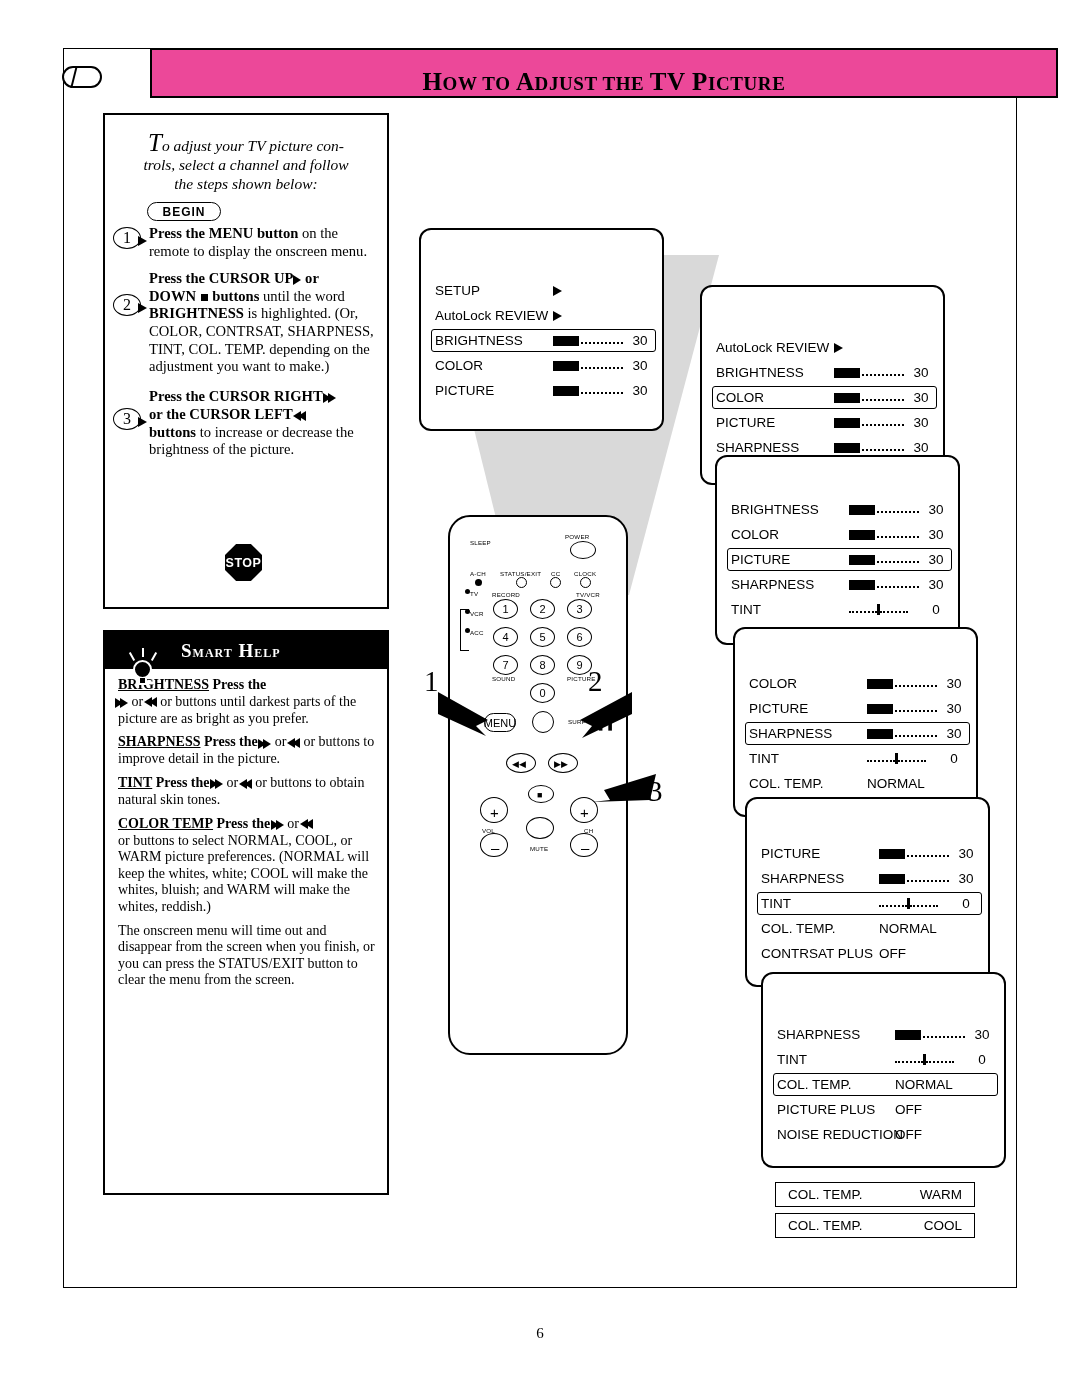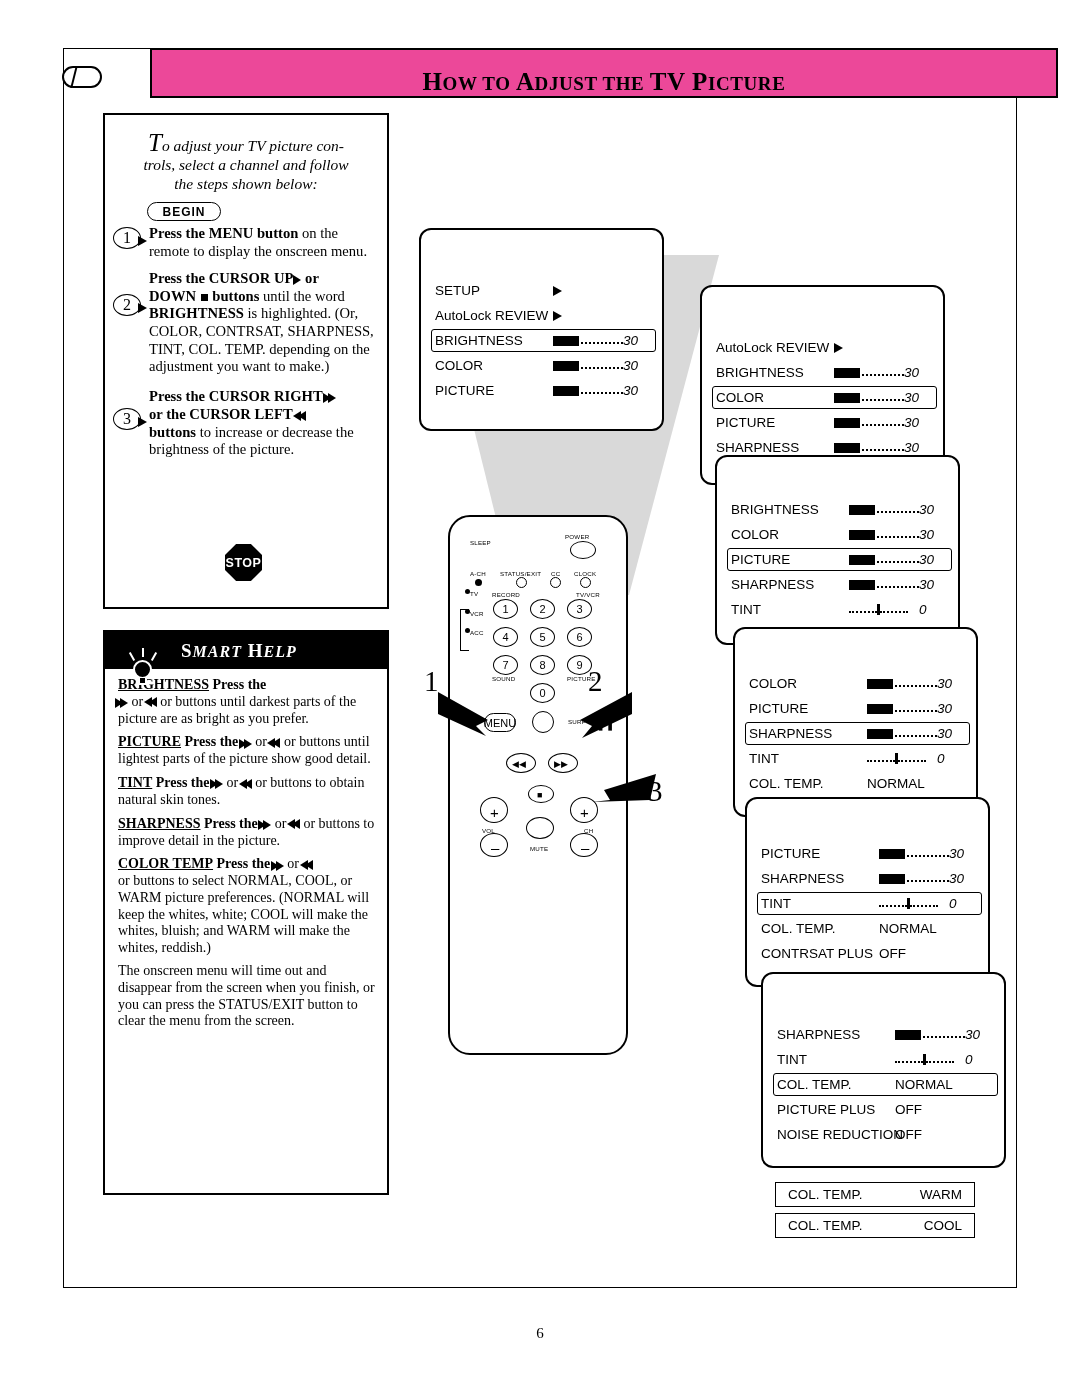--- a/index.html
+++ b/index.html
@@ -151,21 +151,21 @@
     color:#fff;
     display:flex; align-items:center;
     padding-left:76px;
   }
   .smart-head .t {
     font-family:"Liberation Serif", serif;
     font-weight:bold;
     font-size:19px;
     letter-spacing:1px;
   }
-  .smart-head .t .sc{ font-size:16px;font-style:italic; }
+  .smart-head .t .sc{ font-size:12px; }
   .bulb {
     position:absolute;
     left:24px; top:22px;
     width:28px; height:34px;
   }
   .bulb .glass {
     position:absolute; left:4px; top:6px;
     width:19px; height:19px; border:2px solid #fff; border-radius:50%;
     background:#000;
   }
@@ -238,21 +238,21 @@
     width:70px; height:10px;
     display:flex; align-items:center;
   }
   .osd-bar .fill { height:10px; background:#000; width:26px; }
   .osd-bar .dots {
     flex:1; border-bottom:2px dotted #000; height:6px; margin-left:2px;
   }
   .osd-bar.center .dots-l { width:28px; border-bottom:2px dotted #000; height:6px; }
   .osd-bar.center .tick { width:3px; height:11px; background:#000; }
   .osd-bar.center .dots-r { width:28px; border-bottom:2px dotted #000; height:6px; }
-  .osd-val { width:34px; text-align:left;font-style:italic; }
+  .osd-val { width:34px; text-align:center; }
   .osd-arrow {
     width:0;height:0;border-left:9px solid #000;border-top:5.5px solid transparent;border-bottom:5.5px solid transparent;
   }
   .hlbox {
     position:absolute; left:10px; top:1px; right:6px; bottom:1px;
     border:1.6px solid #000; border-radius:3px;
   }
 
   .osd-plain {
     position:absolute;
@@ -351,36 +351,30 @@
     </div>
     <div class="t">S<span class="sc">MART</span> H<span class="sc">ELP</span></div>
   </div>
   <div class="smart-body">
     <p>
       <b class="u">BRIGHTNESS</b>
       <b>Press the</b><br>
       <span class="dbl-r"><span class="tri-r"></span><span class="tri-r"></span></span> or <span class="dbl-l"><span class="tri-l"></span><span class="tri-l"></span></span> <span>or buttons until darkest parts of the picture are as bright as you prefer.</span>
     </p>
     <p>
-      <b class="u">PICTURE</b>
+      <b class="u">SHARPNESS</b>
       <b>Press the</b>
       <span class="dbl-r"><span class="tri-r"></span><span class="tri-r"></span></span> or <span class="dbl-l"><span class="tri-l"></span><span class="tri-l"></span></span>
-      <span>or buttons until lightest parts of the picture show good detail.</span>
+      <span>or buttons to improve detail in the picture.</span>
     </p>
     <p>
       <b class="u">TINT</b>
       <b>Press the</b>
       <span class="dbl-r"><span class="tri-r"></span><span class="tri-r"></span></span> or <span class="dbl-l"><span class="tri-l"></span><span class="tri-l"></span></span>
       <span>or buttons to obtain natural skin tones.</span>
-    </p>
-    <p>
-      <b class="u">SHARPNESS</b>
-      <b>Press the</b>
-      <span class="dbl-r"><span class="tri-r"></span><span class="tri-r"></span></span> or <span class="dbl-l"><span class="tri-l"></span><span class="tri-l"></span></span>
-      <span>or buttons to improve detail in the picture.</span>
     </p>
     <p>
       <b class="u">COLOR TEMP</b>
       <b>Press the</b>
       <span class="dbl-r"><span class="tri-r"></span><span class="tri-r"></span></span> or <span class="dbl-l"><span class="tri-l"></span><span class="tri-l"></span></span><br>
       <span>or buttons to select NORMAL, COOL, or WARM picture preferences. (NORMAL will keep the whites, white; COOL will make the whites, bluish; and WARM will make the whites, reddish.)</span>
     </p>
     <p>The onscreen menu will time out and disappear from the screen when you finish, or you can press the STATUS/EXIT button to clear the menu from the screen.</p>
   </div>
 </div>

